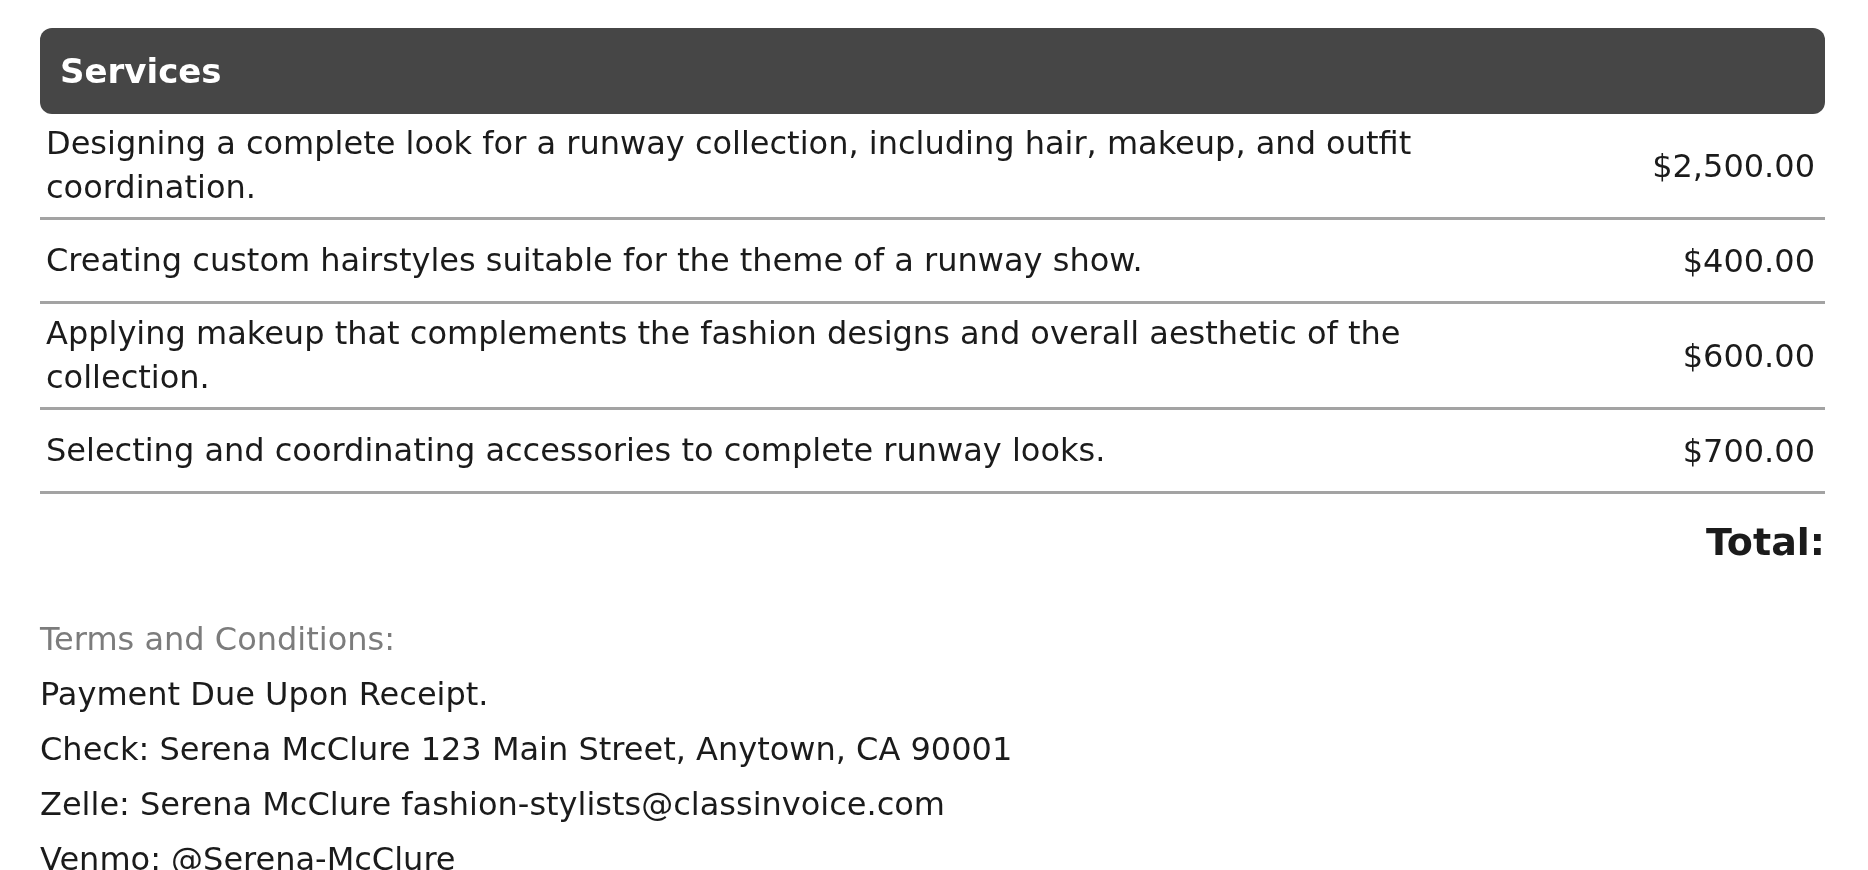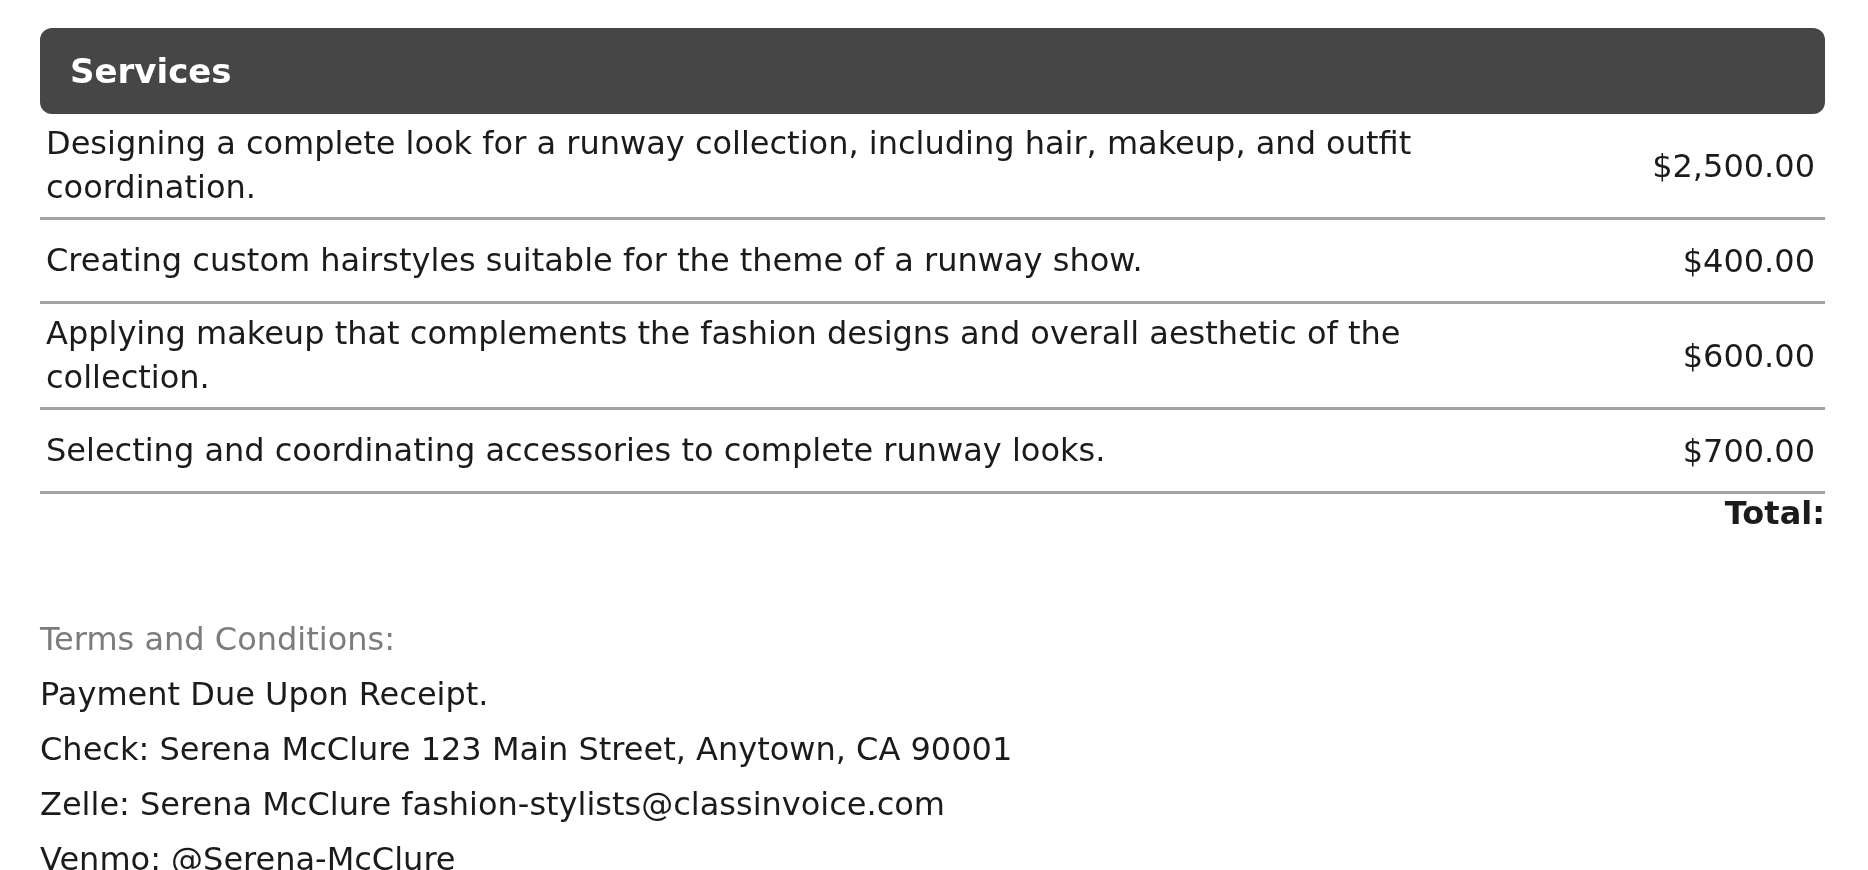--- a/index.html
+++ b/index.html
@@ -22,21 +22,21 @@
     color: #ffffff;
     border-radius: 12px;
     height: 86px;
     font-weight: bold;
     font-size: 34px;
   }
   .th-service {
     flex: 1;
     display: flex;
     align-items: center;
-    padding-left: 30px;
+    padding-left: 20px;
   }
   .th-price {
     width: 161px;
     display: flex;
     align-items: center;
     justify-content: flex-end;
     padding-right: 24px;
     border-left: 2px solid #5d5d5d;
   }
 
@@ -55,24 +55,24 @@
   .td-price {
     width: 230px;
     text-align: right;
     padding-right: 10px;
     white-space: nowrap;
   }
 
   .total-row {
     display: flex;
     justify-content: flex-end;
-    align-items: flex-start;
+    align-items: flex-end;
     height: 70px;
     font-weight: bold;
-    font-size: 32px;
+    font-size: 38px;
   }
   .total-value {
     width: 255px;
     text-align: right;
     padding-right: 10px;
     white-space: nowrap;
   }
 
   .terms { margin-top: 56px; font-size: 32px; }
   .terms > div { line-height: 38px; margin-bottom: 17px; }

